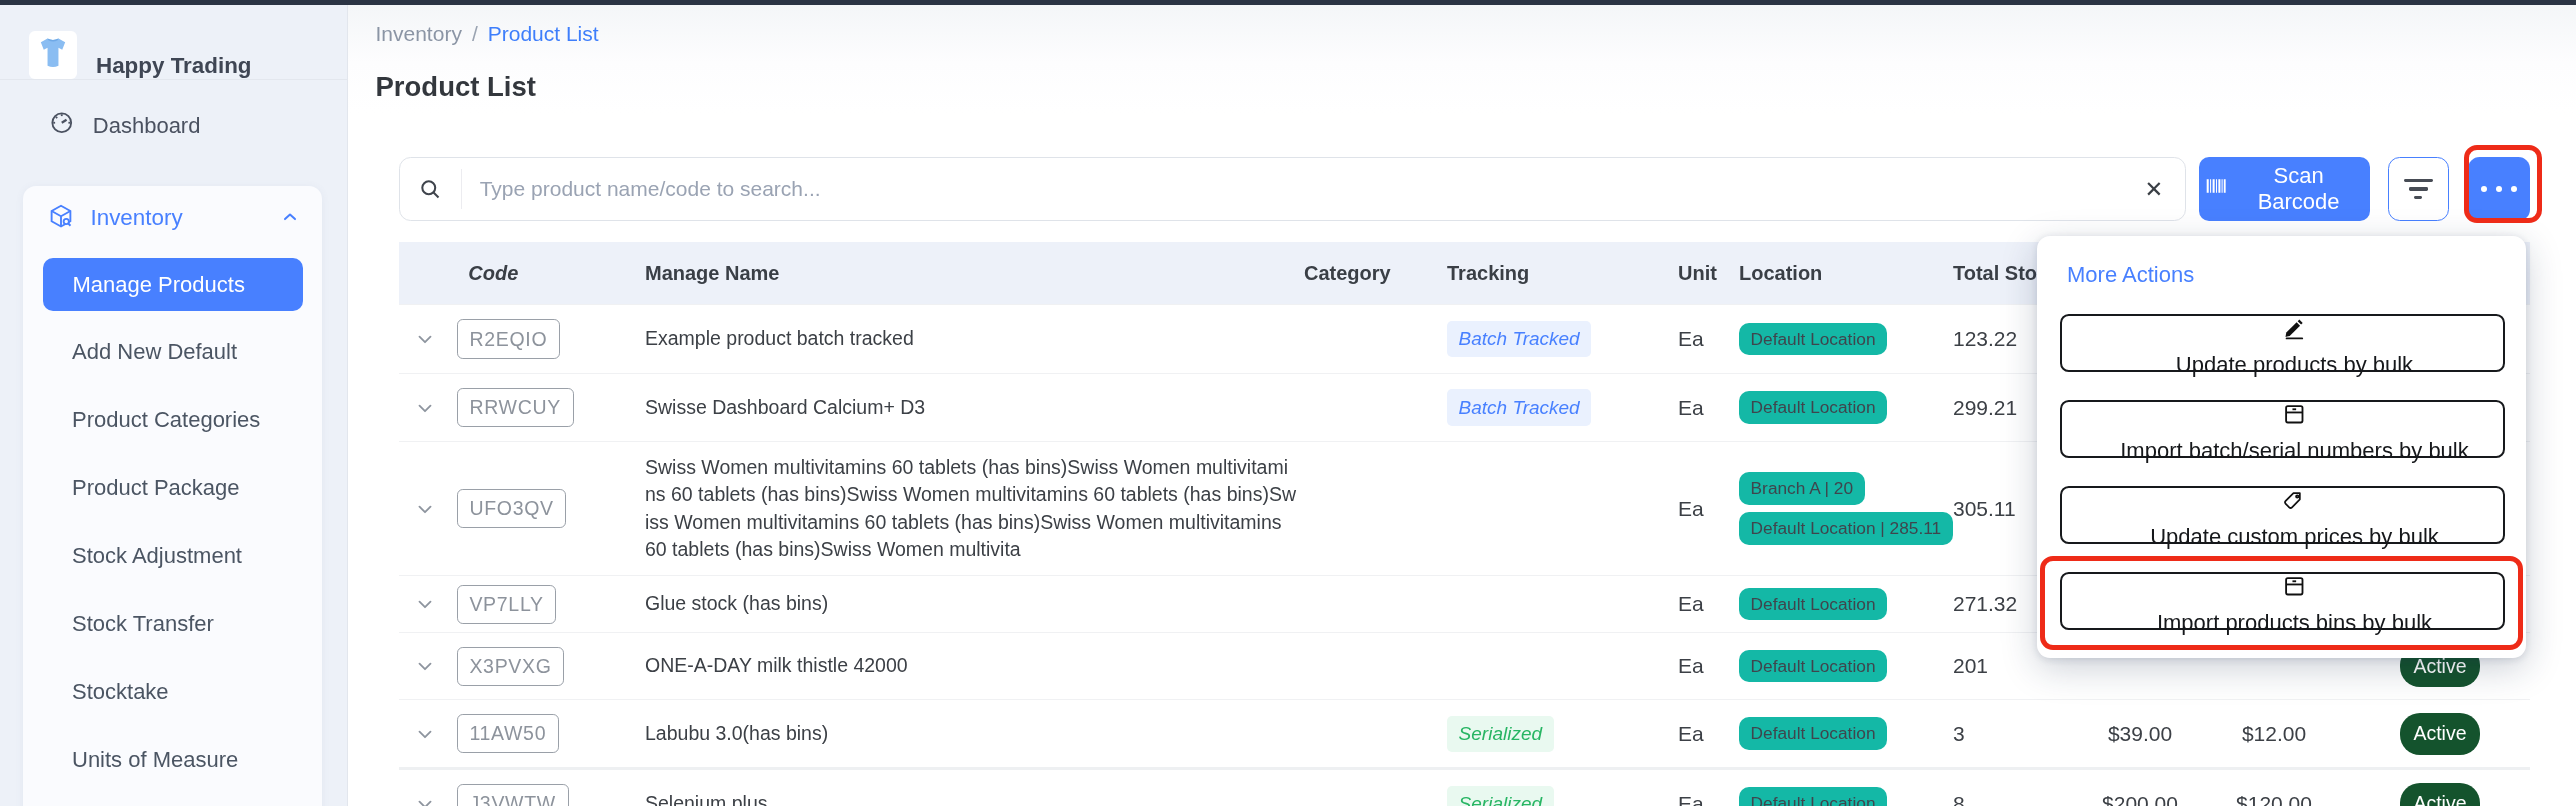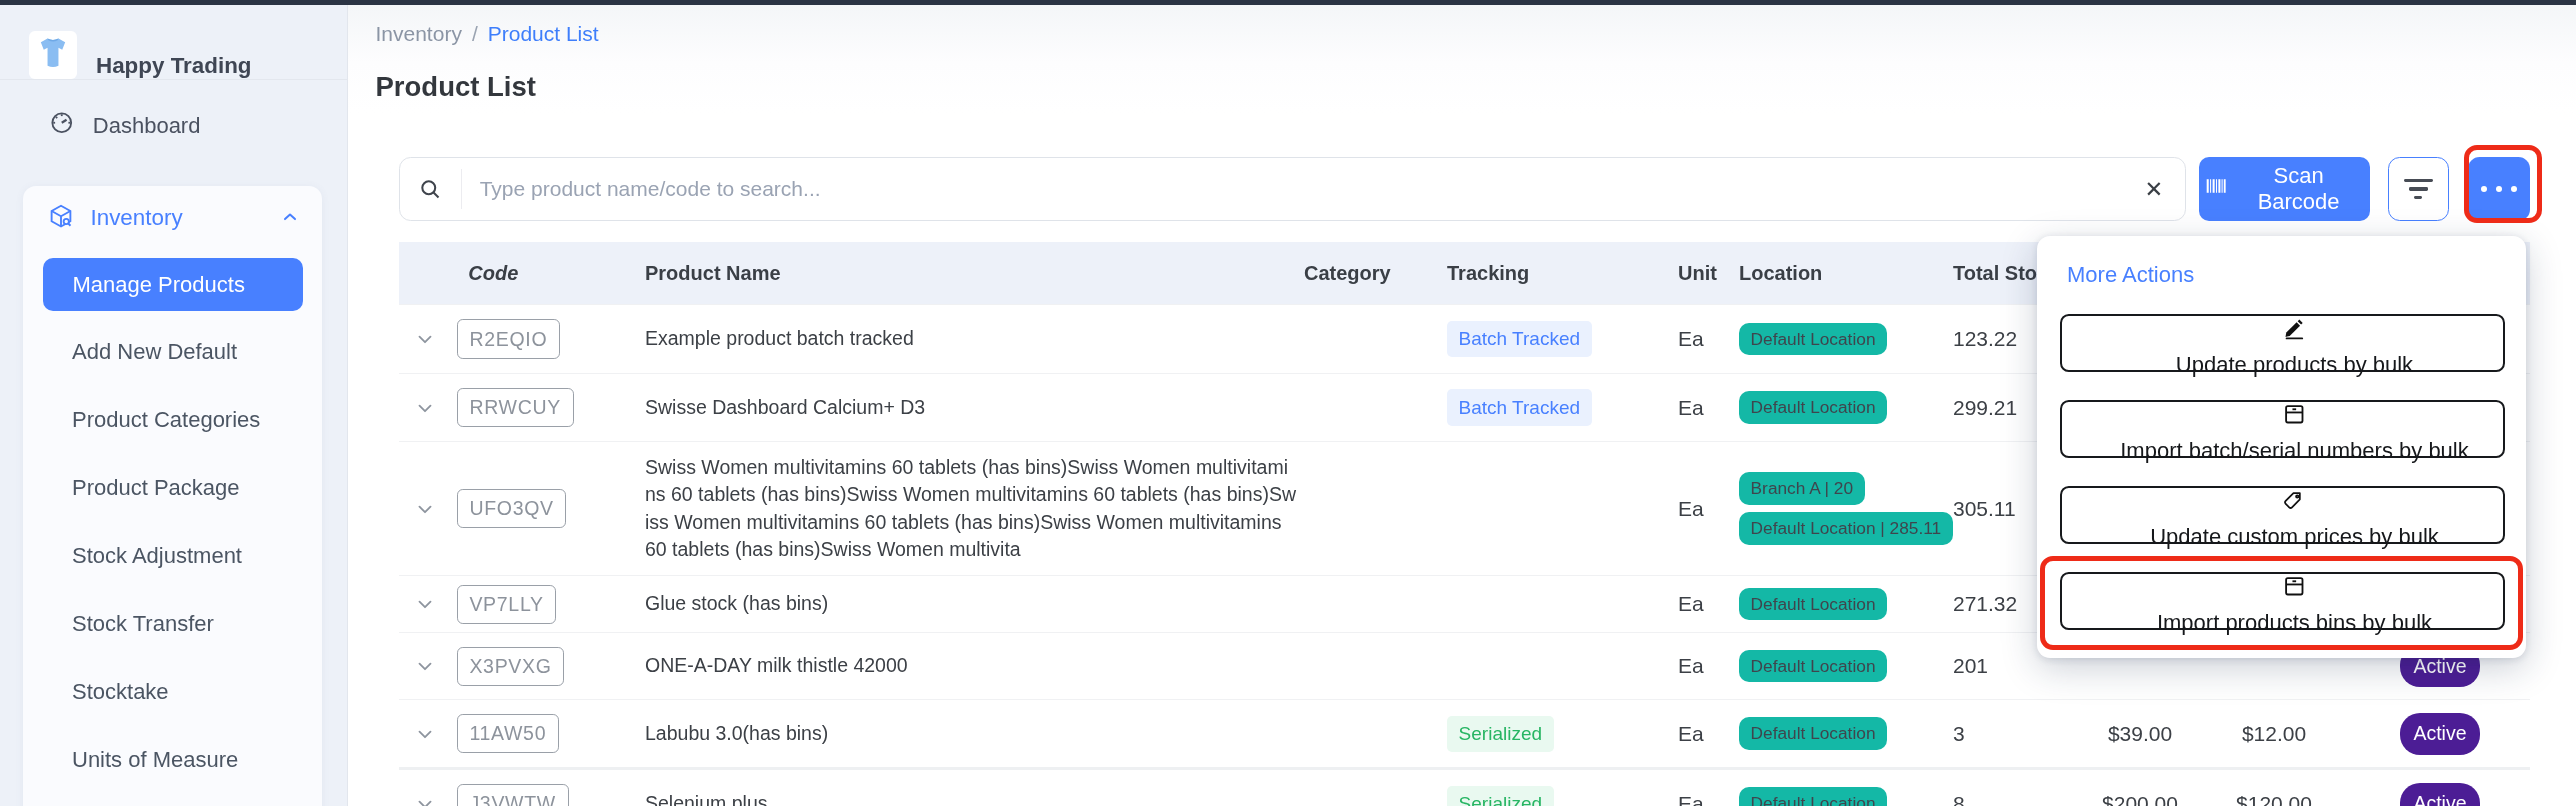--- a/index.html
+++ b/index.html
@@ -57,28 +57,28 @@
   .grid-row{display:grid;grid-template-columns:52px 194px 659px 143px 231px 61px 214px 129px 116px 152px 1fr;align-items:center;}
   .thead{height:62px;background:#edf1f9;font-size:20px;font-weight:700;color:#3a3f46;}
   .th{white-space:nowrap;overflow:hidden;}
   .th.code{padding-left:17.3px;font-style:italic;}
   .tr{border-top:1.4px solid #f0f1f3;background:#fff;}
   .tr.thick{border-top:3.6px solid #eef0f2;}
   .cell-chev{display:flex;justify-content:center;cursor:pointer;}
   .chip{display:inline-block;margin-left:5.8px;border:1.4px solid #9aa0a8;border-radius:5.8px;padding:7.2px 11.6px;
         font-size:19.5px;color:#8d939c;letter-spacing:0.7px;background:#fff;}
   .cell-name{font-size:19.5px;color:#3c4046;line-height:27.5px;padding:11.6px 7.2px 11.6px 0;word-break:break-all;}
-  .badge{display:inline-block;font-size:19px;padding:7.2px 11.6px;border-radius:5px;}
+  .badge{display:inline-block;font-size:19px;padding:7.2px 11.6px;border-radius:5px;font-style:italic;}
   .badge.batch{background:#eaf1fe;color:#4880ff;}
   .badge.serialized{background:#e9f9f0;color:#27b563;}
   .cell-unit,.cell-stock,.cell-price{font-size:21px;color:#3c4046;}
   .cell-price{text-align:center;}
   .loc-wrap{display:flex;flex-direction:column;align-items:flex-start;gap:7.2px;}
   .loc-pill{background:#14b8a6;border-radius:10px;padding:5.8px 11.6px;font-size:17.3px;color:#3f454d;white-space:nowrap;}
-  .status-pill{display:inline-block;background:#4c1d95;color:#fff;border-radius:20px;padding:9.4px 13px;font-size:19.5px;}
+  .status-pill{display:inline-block;background:#14532d;color:#fff;border-radius:20px;padding:9.4px 13px;font-size:19.5px;}
   .cell-status{text-align:center;}
 
   
   .panel{position:absolute;left:1689px;top:231px;width:489px;height:422px;background:#fff;border-radius:13px;
          box-shadow:0 10px 36px rgba(21,39,71,.22),0 1.4px 7.2px rgba(21,39,71,.12);z-index:50;box-sizing:border-box;}
   .panel-title{margin:26px 0 0 30px;font-size:22px;color:#4880ff;}
   .menu-item{margin:0 0 0 23px;width:445px;height:58px;border:2.2px solid #17191c;border-radius:8.7px;
              display:flex;align-items:center;padding-left:24px;gap:11.6px;font-size:22px;color:#16181b;
              box-sizing:border-box;cursor:pointer;background:#fff;flex-direction:column;}
   .menu-item:first-of-type{margin-top:26px;}
@@ -203,21 +203,21 @@
       <span class="dot"></span>
       <span class="dot"></span>
       <span class="dot"></span>
     </button>
   </div>
 
   <div class="table">
     <div class="thead grid-row" id="thead">
         <div class="th chev"></div>
         <div class="th code">Code</div>
-        <div class="th name">Product Name</div>
+        <div class="th name">Manage Name</div>
         <div class="th cat">Category</div>
         <div class="th track">Tracking</div>
         <div class="th unit">Unit</div>
         <div class="th loc">Location</div>
         <div class="th stock">Total Stock</div>
         <div class="th price1"></div>
         <div class="th price2"></div>
         <div class="th status"></div>
       </div>
     <div id="tbody">

